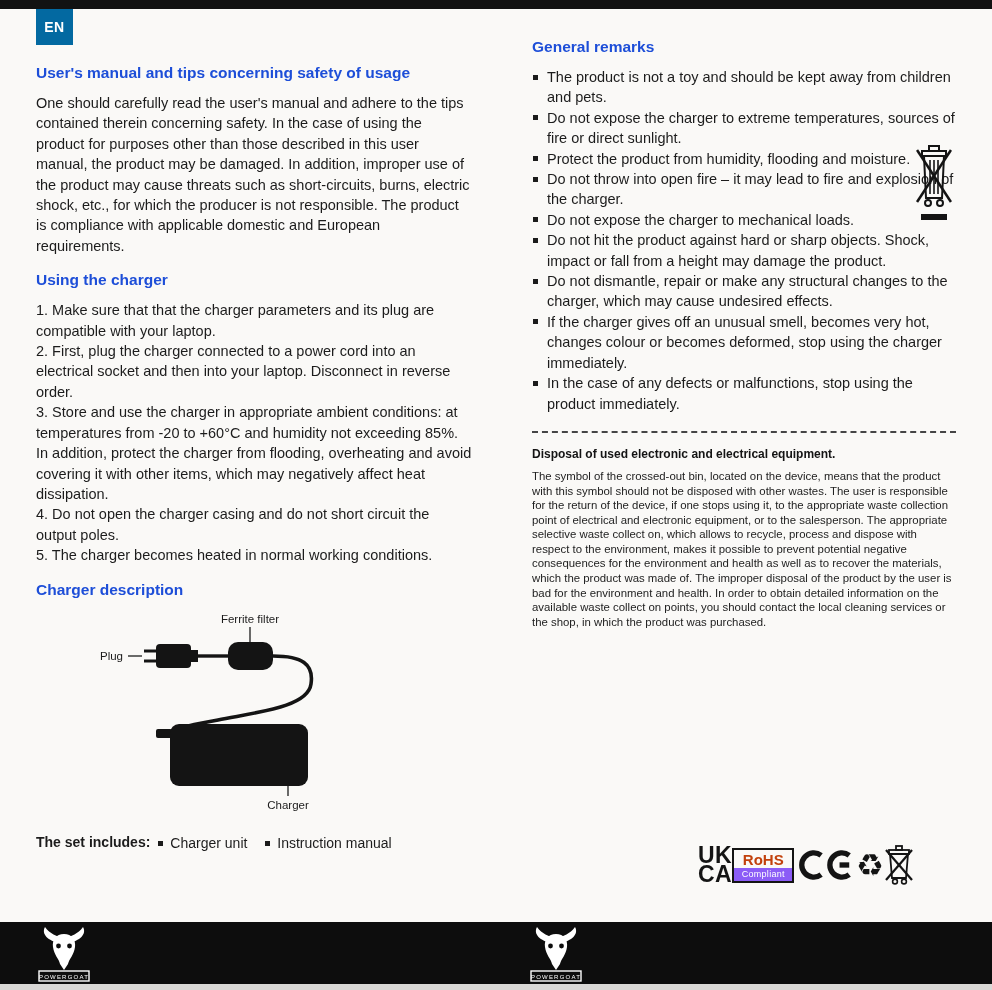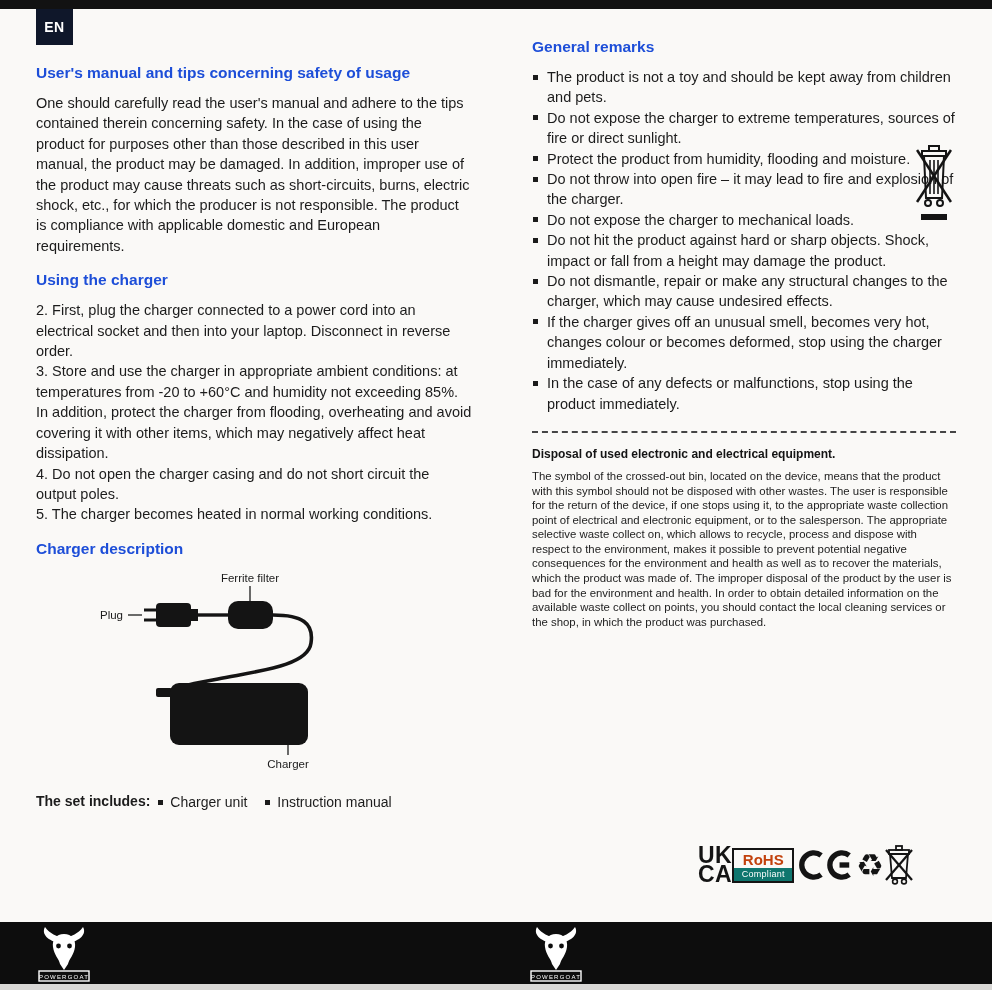--- a/index.html
+++ b/index.html
@@ -3,21 +3,21 @@
 <meta charset="utf-8">
 <style>
   html,body{margin:0;padding:0;background:#e9e8e6;}
   .page{
     position:relative;width:992px;height:990px;overflow:hidden;
     background:#faf9f7;color:#1c1c1c;
     font-family:"Liberation Sans","DejaVu Sans",sans-serif;
   }
   .topbar{position:absolute;top:0;left:0;width:992px;height:9px;background:#121212;}
   .en-badge{
-    position:absolute;left:36px;top:9px;width:37px;height:36px;background:#0f172a;
+    position:absolute;left:36px;top:9px;width:37px;height:36px;background:#0369a1;
     color:#fff;font-weight:700;font-size:14px;display:flex;align-items:center;justify-content:center;
     letter-spacing:.5px;
   }
   .col-left{position:absolute;left:36px;top:64px;width:436px;}
   .col-right{position:absolute;left:532px;top:38px;width:424px;}
   h2.sec{font-size:15.5px;font-weight:700;color:#1d4ed8;margin:0 0 11px 0;}
   p.body{font-size:14.5px;line-height:20.4px;margin:0 0 15px 0;}
   .steps{margin:0 0 15px 0;}
   .steps p{font-size:14.5px;line-height:20.4px;margin:0;}
   .bullets{margin:0;}
@@ -28,21 +28,21 @@
   .disposal-body{font-size:11.4px;line-height:14.6px;margin:0;color:#222;}
   .diagram{margin:6px 0 18px 64px;}
   .set-includes{font-size:14px;margin-top:14px;display:flex;align-items:center;flex-wrap:wrap;}
   .set-includes .lbl{font-weight:700;margin-right:8px;}
   .inc-item{display:inline-flex;align-items:center;margin-right:14px;}
   .sq-inline{display:inline-block;width:5px;height:5px;background:#1b1b1b;margin-right:7px;}
   .marks{position:absolute;left:698px;top:844px;display:flex;align-items:center;gap:0;}
   .ukca{font-weight:800;font-size:23px;line-height:19px;letter-spacing:.5px;color:#141414;}
   .rohs{border:2.5px solid #141414;text-align:center;min-width:58px;background:#faf9f7;}
   .rohs-t{font-weight:800;font-size:15px;padding:1px 6px 0 6px;color:#c2410c;}
-  .rohs-b{background:#0f766e;color:#fff;font-size:9px;padding:1px 4px 2px 4px;letter-spacing:.3px;}
+  .rohs-b{background:#8b5cf6;color:#fff;font-size:9px;padding:1px 4px 2px 4px;letter-spacing:.3px;}
   .recycle{font-family:"DejaVu Sans",sans-serif;font-size:31px;line-height:1;color:#141414;}
   .weee-top{position:absolute;left:916px;top:142px;}
   .footer{position:absolute;left:0;top:922px;width:992px;height:62px;background:#0d0d0d;}
   .goat{position:absolute;top:3px;}
   .goat.g1{left:36px;}
   .goat.g2{left:528px;}
   .bottom-strip{position:absolute;left:0;top:984px;width:992px;height:6px;background:#d9d8d6;}
   svg{display:block;}
 </style>
 </head>
@@ -52,20 +52,21 @@
   <div class="topbar"></div>
   <div class="en-badge">EN</div>
 
   <div class="col-left">
     <h2 class="sec">User's manual and tips concerning safety of usage</h2>
     <p class="body">One should carefully read the user's manual and adhere to the tips contained therein concerning safety. In the case of using the product for purposes other than those described in this user manual, the product may be damaged. In addition, improper use of the product may cause threats such as short-circuits, burns, electric shock, etc., for which the producer is not responsible. The product is compliance with applicable domestic and European requirements.</p>
 
     <h2 class="sec">Using the charger</h2>
     <div class="steps">
 
+        <p>1. Make sure that that the charger parameters and its plug are compatible with your laptop.</p>
 
         <p>2. First, plug the charger connected to a power cord into an electrical socket and then into your laptop. Disconnect in reverse order.</p>
 
         <p>3. Store and use the charger in appropriate ambient conditions: at temperatures from -20 to +60°C and humidity not exceeding 85%. In addition, protect the charger from flooding, overheating and avoid covering it with other items, which may negatively affect heat dissipation.</p>
 
         <p>4. Do not open the charger casing and do not short circuit the output poles.</p>
 
         <p>5. The charger becomes heated in normal working conditions.</p>
       </div>
 

